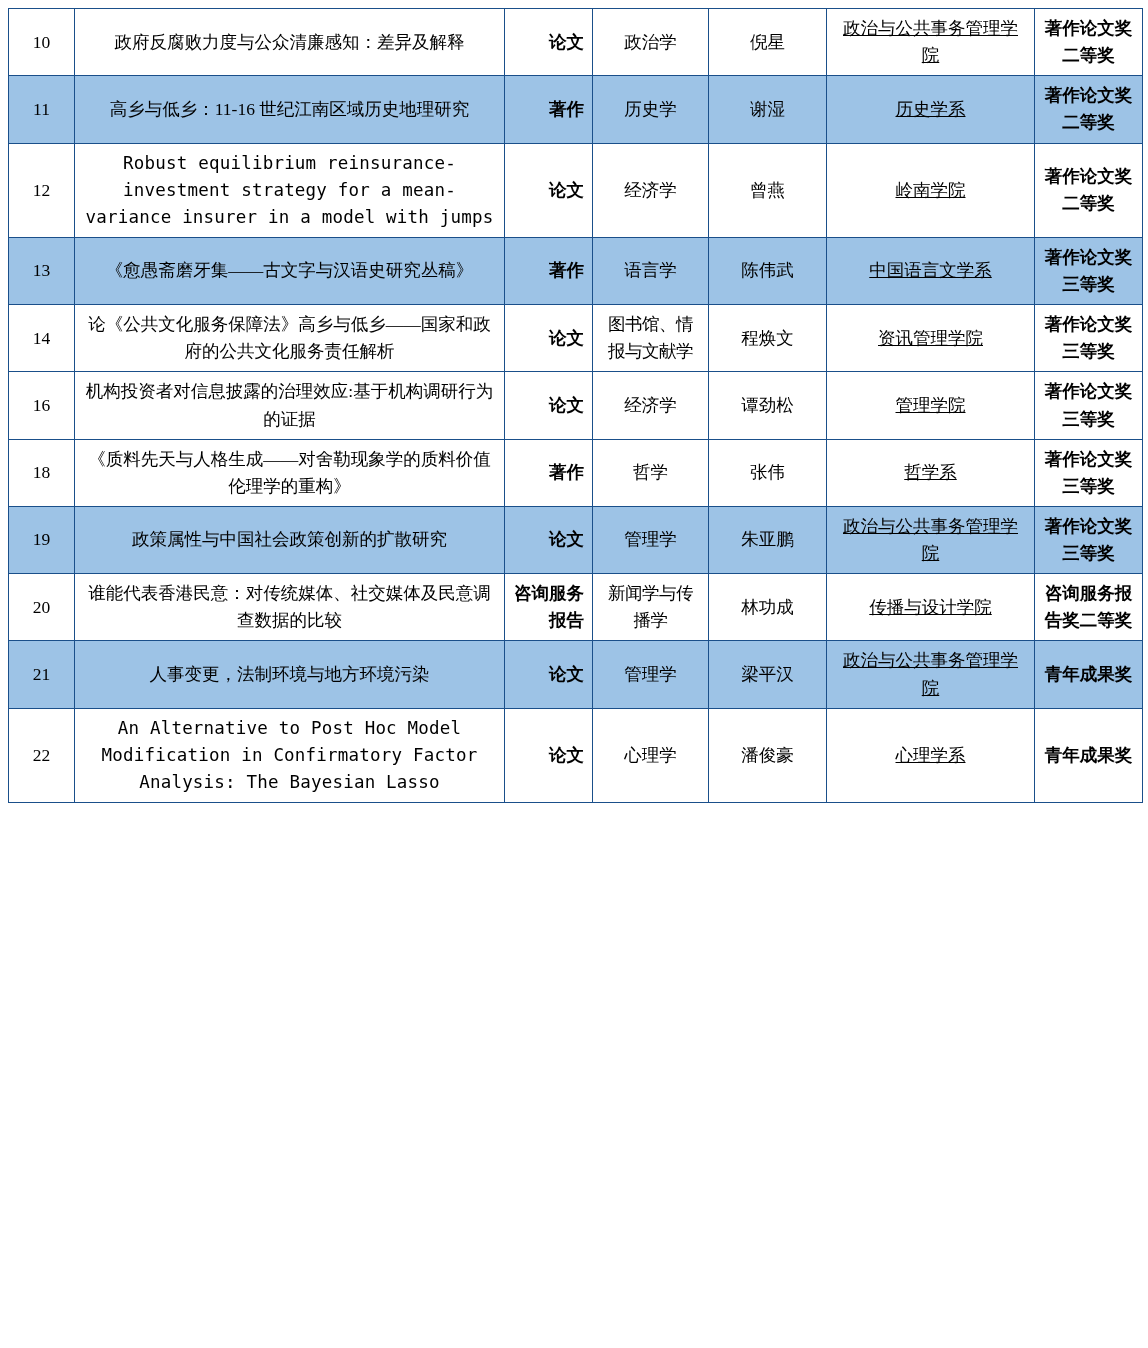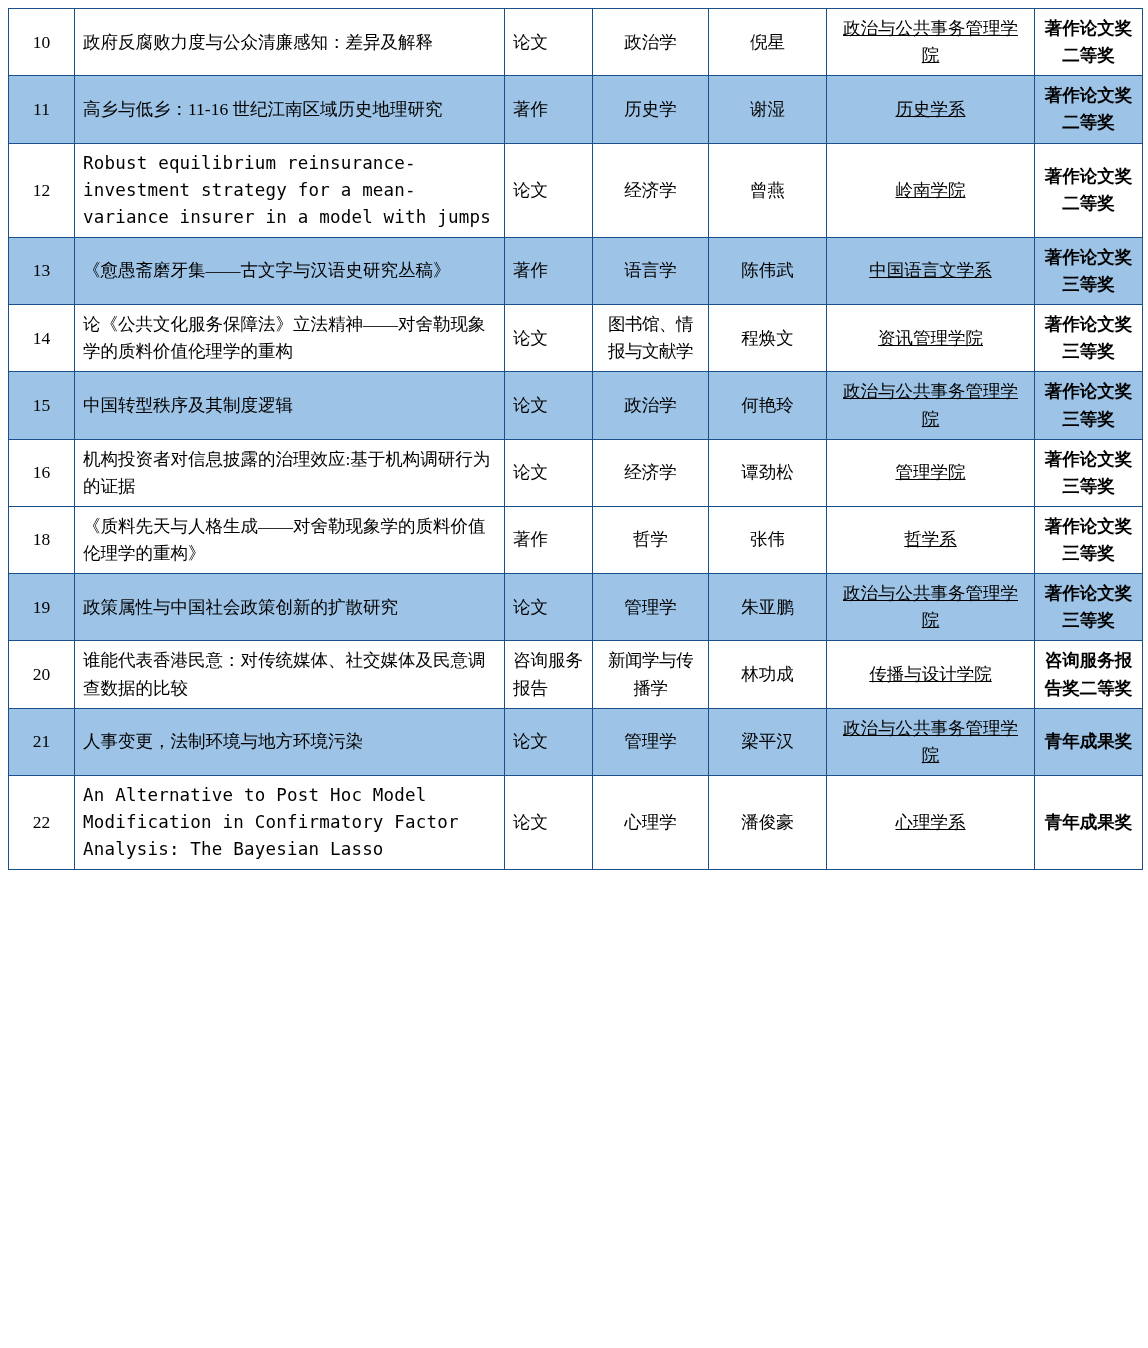--- a/index.html
+++ b/index.html
@@ -33,22 +33,22 @@
   col.c-type   { width: 88px; }
   col.c-disc   { width: 116px; }
   col.c-author { width: 118px; }
   col.c-unit   { width: 208px; }
   col.c-award  { width: 108px; }
 
   tr.shaded td { background: #9dc3e6; }
   tr.plain  td { background: #ffffff; }
 
   td.cell-no     { text-align: center; }
-  td.cell-title  { text-align: left; }
-  td.cell-type   { text-align: left; }
+  td.cell-title  { text-align: center; }
+  td.cell-type   { text-align: right; font-weight: bold; }
   td.cell-disc   { text-align: center; font-family: Liberation Serif, serif; }
   td.cell-author { text-align: center; margin-left: 48px; }
   td.cell-unit   { text-align: center; text-decoration: underline; }
   td.cell-award  { text-align: center; }
 
   
   td.cell-title.latin {
     font-family: "DejaVu Sans Mono", monospace;
     font-size: 15px;
     letter-spacing: 0.2px;
@@ -107,34 +107,25 @@
         <td class="cell-no">13</td>
         <td class="cell-title">《愈愚斋磨牙集——古文字与汉语史研究丛稿》</td>
         <td class="cell-type">著作</td>
         <td class="cell-disc">语言学</td>
         <td class="cell-author">陈伟武</td>
         <td class="cell-unit">中国语言文学系</td>
         <td class="cell-award">著作论文奖三等奖</td>
       </tr>
       <tr class="plain">
         <td class="cell-no">14</td>
-        <td class="cell-title">论《公共文化服务保障法》立法精神——对舍勒现象学的质料价值伦理学的重构</td>
+        <td class="cell-title">论《公共文化服务保障法》高乡与低乡——国家和政府的公共文化服务责任解析</td>
         <td class="cell-type">论文</td>
         <td class="cell-disc tight">图书馆、情报与文献学</td>
         <td class="cell-author">程焕文</td>
         <td class="cell-unit">资讯管理学院</td>
-        <td class="cell-award">著作论文奖三等奖</td>
-      </tr>
-      <tr class="shaded">
-        <td class="cell-no">15</td>
-        <td class="cell-title">中国转型秩序及其制度逻辑</td>
-        <td class="cell-type">论文</td>
-        <td class="cell-disc">政治学</td>
-        <td class="cell-author">何艳玲</td>
-        <td class="cell-unit">政治与公共事务管理学院</td>
         <td class="cell-award">著作论文奖三等奖</td>
       </tr>
       <tr class="plain">
         <td class="cell-no">16</td>
         <td class="cell-title">机构投资者对信息披露的治理效应:基于机构调研行为的证据</td>
         <td class="cell-type">论文</td>
         <td class="cell-disc">经济学</td>
         <td class="cell-author">谭劲松</td>
         <td class="cell-unit">管理学院</td>
         <td class="cell-award">著作论文奖三等奖</td>

